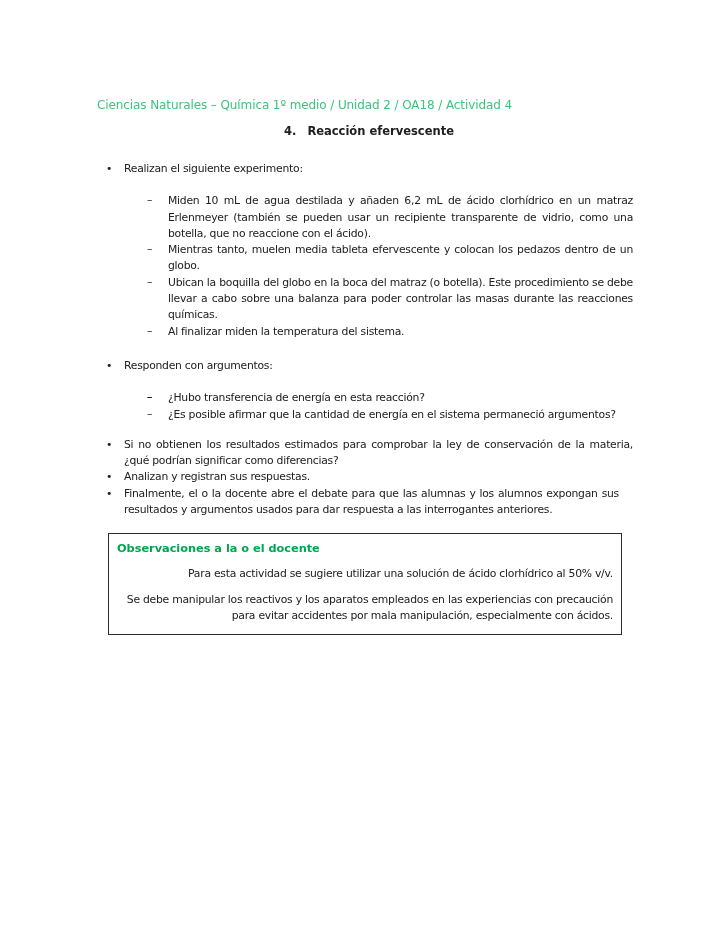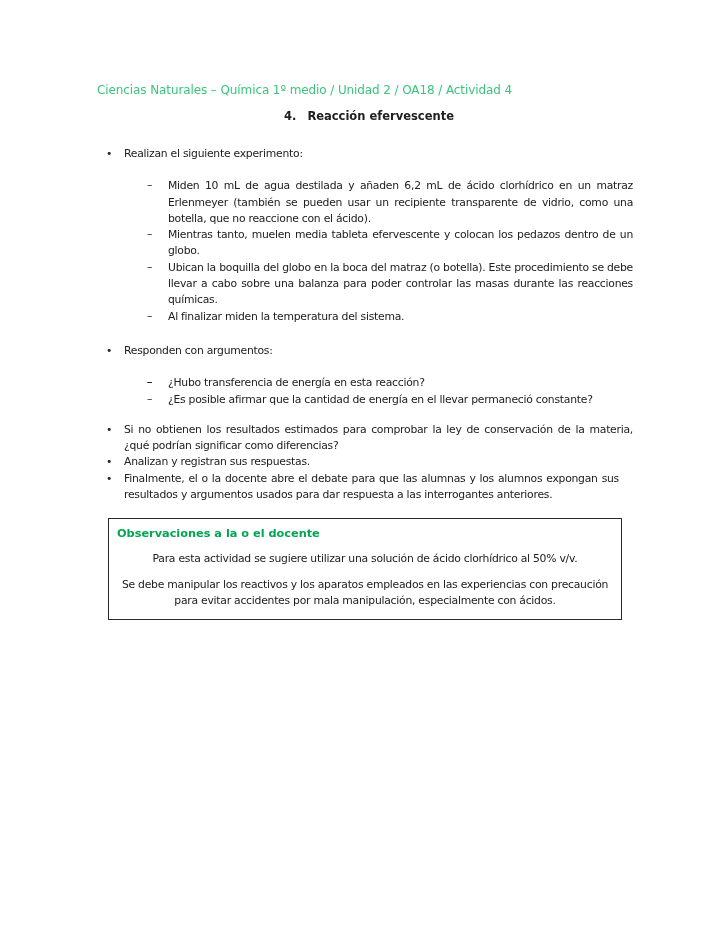--- a/index.html
+++ b/index.html
@@ -12,21 +12,21 @@
     width: 720px;
     height: 932px;
     background: var(--background, #ffffff);
     font-family: "DejaVu Sans", "Liberation Sans", sans-serif;
     color: var(--text, #202020);
     overflow: hidden;
   }
   .content {
     position: absolute;
     left: 97px;
-    top: 82px;
+    top: 97px;
     width: 536px;
   }
   .doc-title {
     color: var(--title-green, #3cc47e);
     font-size: 12px;
     line-height: 16px;
     letter-spacing: -0.1px;
     white-space: nowrap;
   }
   .activity-heading {
@@ -84,21 +84,21 @@
     color: var(--box-heading-green, #00a651);
     font-weight: bold;
     font-size: 11.3px;
     line-height: 17px;
   }
   .box-p {
     margin: 9px 0 0 0;
     font-size: 10.8px;
     line-height: 16.3px;
     letter-spacing: -0.25px;
-    text-align: center;
+    text-align: right;
   }
 </style>
 </head>
 <body>
 
 <div class="page">
   <div class="content">
 
     <div class="doc-title">Ciencias Naturales – Química 1º medio / Unidad 2 / OA18 / Actividad 4</div>
 
@@ -141,21 +141,21 @@
       </div>
       <div class="sub-item">
         <span class="mk2">–</span>
       </div>
       <div class="sub-item">
         <span class="mk2">–</span>
         <span>¿Hubo transferencia de energía en esta reacción?</span>
       </div>
       <div class="sub-item">
         <span class="mk2">–</span>
-        <span>¿Es posible afirmar que la cantidad de energía en el llevar permaneció constante?</span>
+        <span>¿Es posible afirmar que la cantidad de energía en el sistema permaneció argumentos?</span>
       </div>
     </div>
 
     <div class="b-item mt3">
       <span class="mk1">•</span>
       <span>Si no obtienen los resultados estimados para comprobar la ley de conservación de la materia, ¿qué podrían significar como diferencias?</span>
     </div>
 
     <div class="b-item">
       <span class="mk1">•</span>

